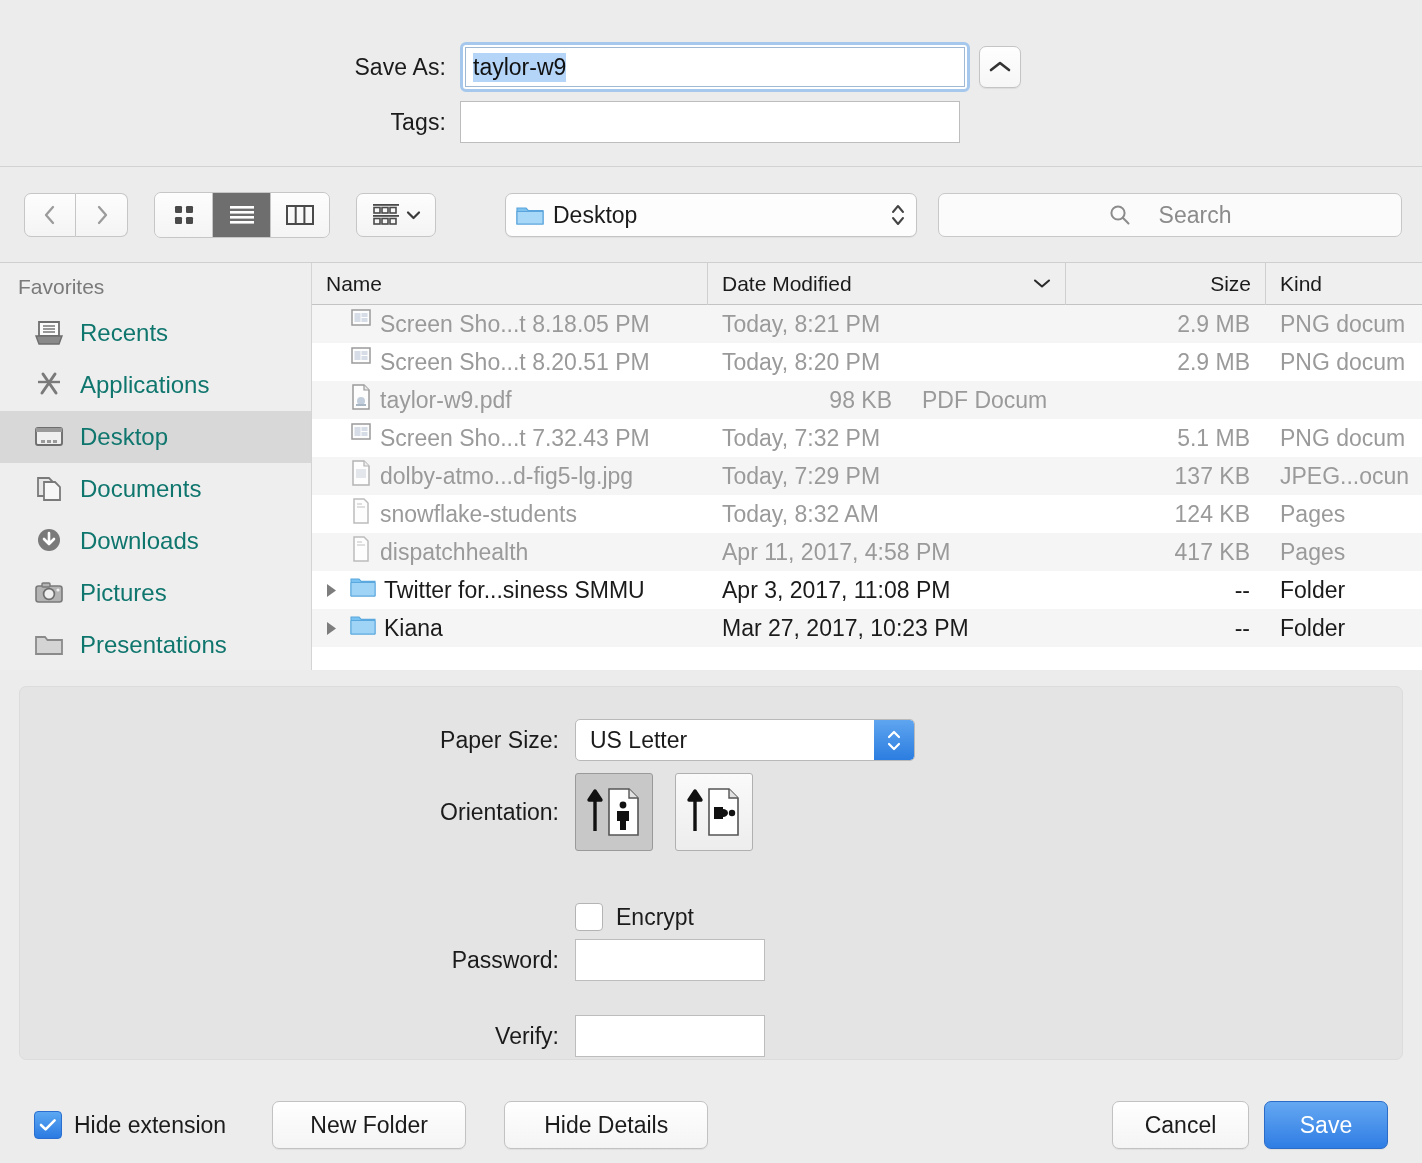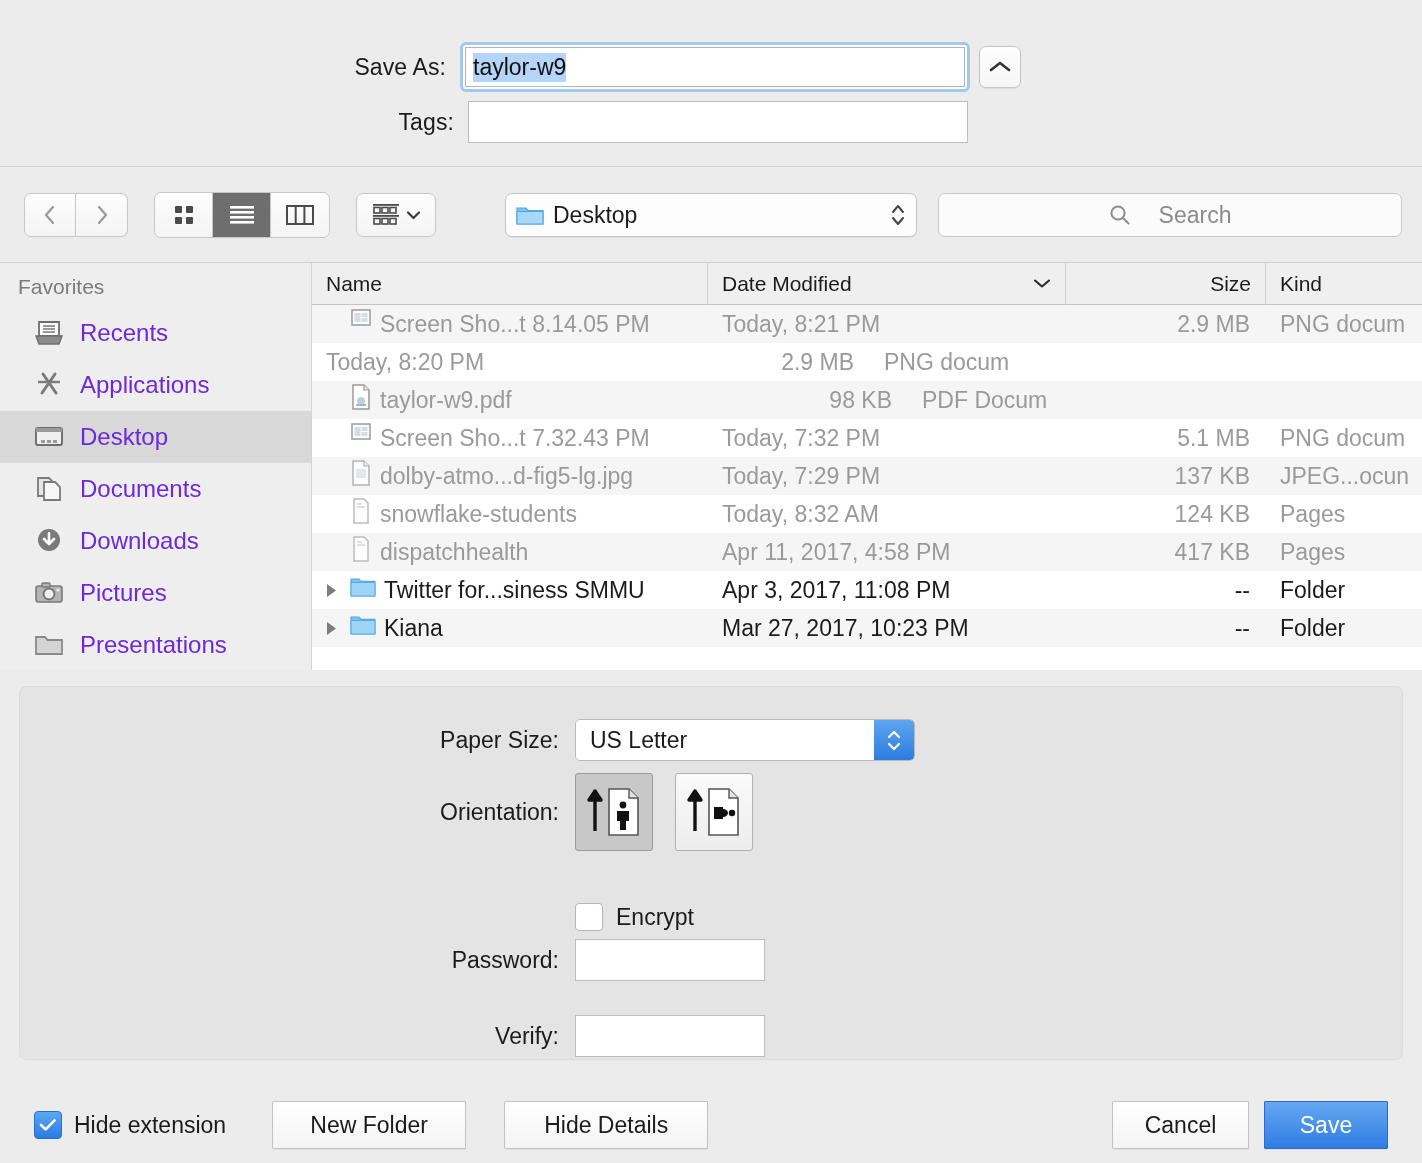--- a/index.html
+++ b/index.html
@@ -11,21 +11,21 @@
     color: #1b1b1b;
     overflow: hidden;
     -webkit-font-smoothing: antialiased;
   }
   .dialog { position: relative; width: 1422px; height: 1163px; display: flex; flex-direction: column; }
 
   
   .namearea { height: 166px; background: #ececec; position: relative; flex: none; }
   .row-field { position: absolute; display: flex; align-items: center; }
   .row-saveas { left: 0; top: 42px; width: 1030px; }
-  .row-tags   { left: 8px; top: 101px; width: 1030px; }
+  .row-tags   { left: 0; top: 101px; width: 1030px; }
   .fieldlabel {
     width: 460px; text-align: right; padding-right: 14px;
     font-size: 23px; color: #1b1b1b; letter-spacing: .1px;
   }
   .textfield {
     background: #ffffff; border: 1px solid #bdbdbd; height: 46px;
     display: flex; align-items: center; padding: 0 7px; font-size: 23px;
   }
   .saveas-focus {
     border: 3px solid #a6c8ec; border-radius: 6px; padding: 2px;
@@ -84,21 +84,21 @@
   }
   .searchfield .placeholder { font-size: 23px; color: #8b8b8b; }
 
   
   .browser { display: flex; height: 408px; flex: none; border-top: 1px solid #cfcfcf; }
   .sidebar { width: 312px; background: #eeeeee; border-right: 1px solid #d4d4d4;
              overflow: hidden; flex: none; padding-top: 6px; }
   .sb-header { font-size: 21px; color: #7a7a7a; padding: 6px 0 8px 18px; }
   .sb-item { height: 52px; display: flex; align-items: center; padding-left: 34px; gap: 16px; }
   .sb-item.selected { background: #d8d8d8; }
-  .sb-label { font-size: 24px; color: #6d28d9; }
+  .sb-label { font-size: 24px; color: #0f766e; }
 
   .filelist { flex: 1; background: #fff; overflow: hidden; position: relative; }
   .fl-header { display: flex; height: 42px; background: #efefef;
                border-bottom: 1px solid #c3c3c3; align-items: center; }
   .fl-col {
     font-size: 21px; color: #1b1b1b; padding: 0 14px; height: 42px;
     display: flex; align-items: center; border-right: 1px solid #cfcfcf;
   }
   .fl-col.name { width: 396px; }
   .fl-col.date { width: 358px; justify-content: space-between; }
@@ -144,21 +144,21 @@
     background: #fff; display: flex; align-items: center; justify-content: center; flex: none;
   }
   .checkbox.checked { background: linear-gradient(#5ca8f2,#2a7ae2); border-color: #2a6fcf; }
   .pw-input { width: 190px; height: 42px; background: #fff; border: 1px solid #bdbdbd; }
 
   
   .bottombar { height: 76px; background: #ececec; display: flex; align-items: center;
                padding: 0 34px; flex: none; position: relative; }
   .btn {
     background: linear-gradient(#ffffff,#f4f4f4); border: 1px solid #c2c2c2;
-    border-radius: 1px; height: 48px; padding: 0 22px; font-size: 23px;
+    border-radius: 7px; height: 48px; padding: 0 22px; font-size: 23px;
     display: flex; align-items: center; justify-content: center;
     box-shadow: 0 1px 1px rgba(0,0,0,.06);
   }
   .btn.primary { background: linear-gradient(#65a8f2,#2f7de4); border-color: #2a6cc8; color: #fff; }
   .hide-ext { display: flex; align-items: center; gap: 12px; font-size: 23px; }
 </style>
 </head>
 <body>
 
 <div class="dialog">
@@ -357,27 +357,37 @@
       <div id="rows">
           <div class="fl-row odd">
             <div class="c-name dim">
               <span class="tri-sp"></span>
               <span><svg width="22" height="26" viewBox="0 0 22 26">
                   <rect x="2" y="2" width="18" height="15" fill="#fdfdfd" stroke="#9a9a9a" stroke-width="1.5"></rect>
                   <rect x="4.5" y="5" width="6" height="9" fill="#d6dde6"></rect>
                   <rect x="11.5" y="5" width="6" height="4" fill="#d6dde6"></rect>
                   <rect x="11.5" y="10" width="6" height="4" fill="#d6dde6"></rect>
                 </svg></span>
-              <span>Screen Sho...t 8.14.05 PM</span>
+              <span>Screen Sho...t 8.18.05 PM</span>
             </div>
             <div class="c-date dim">Today, 8:21 PM</div>
             <div class="c-size dim">2.9 MB</div>
             <div class="c-kind dim">PNG docum</div>
           </div>
           <div class="fl-row even">
+            <div class="c-name dim">
+              <span class="tri-sp"></span>
+              <span><svg width="22" height="26" viewBox="0 0 22 26">
+                  <rect x="2" y="2" width="18" height="15" fill="#fdfdfd" stroke="#9a9a9a" stroke-width="1.5"></rect>
+                  <rect x="4.5" y="5" width="6" height="9" fill="#d6dde6"></rect>
+                  <rect x="11.5" y="5" width="6" height="4" fill="#d6dde6"></rect>
+                  <rect x="11.5" y="10" width="6" height="4" fill="#d6dde6"></rect>
+                </svg></span>
+              <span>Screen Sho...t 8.20.51 PM</span>
+            </div>
             <div class="c-date dim">Today, 8:20 PM</div>
             <div class="c-size dim">2.9 MB</div>
             <div class="c-kind dim">PNG docum</div>
           </div>
           <div class="fl-row odd">
             <div class="c-name dim">
               <span class="tri-sp"></span>
               <span><svg width="22" height="26" viewBox="0 0 22 26">
                   <path d="M3 1 h11 l5 5 v19 H3 Z" fill="#fdfdfd" stroke="#9a9a9a" stroke-width="1.5"></path>
                   <path d="M14 1 v5 h5" fill="#e8e8e8" stroke="#9a9a9a" stroke-width="1.2"></path>

